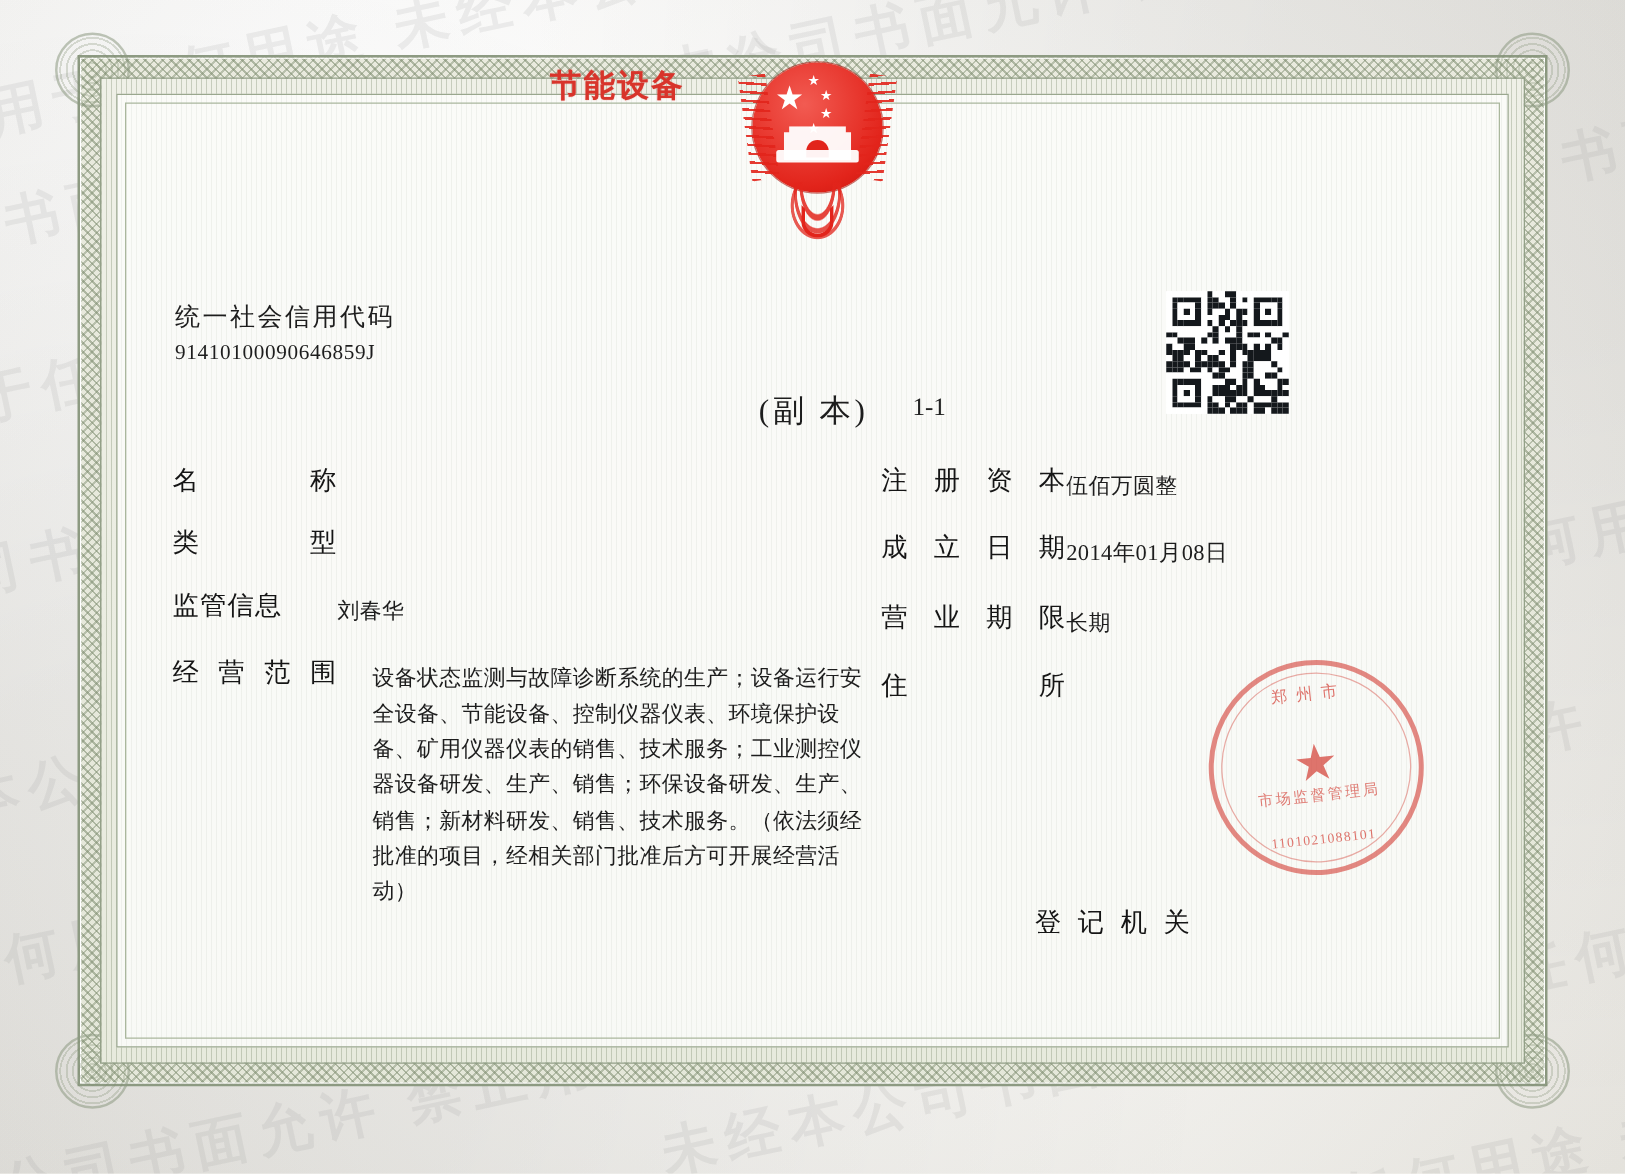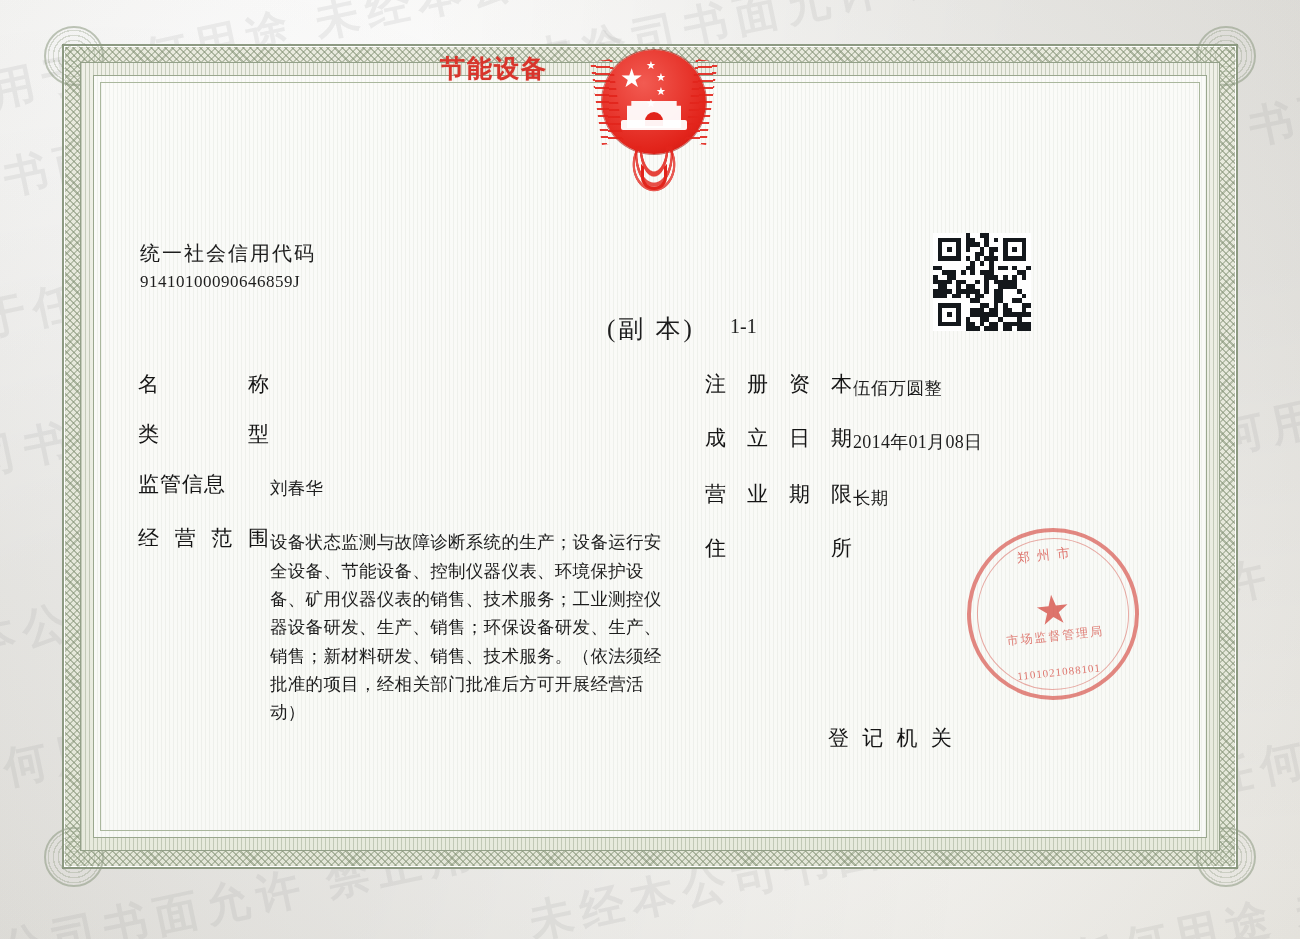--- a/index.html
+++ b/index.html
@@ -255,21 +255,21 @@
     line-height: 1.62;
     padding-top: 4px;
     letter-spacing: .3px;
     font-family: "Liberation Serif", serif;
   }
   .f-value.num { font-size: 18px; }
 
   .col-right .f-label { width: 148px; }
   .col-right .f-value { padding-top: 4px; }
 
-  #scope-value { width: 400px; }
+  #scope-value { width: 400px; margin-left: 28px; }
   #addr-value { width: 300px; }
 
   
   #registrar {
     position: absolute;
     left: 828px; top: 724px;
     font-size: 21px;
     letter-spacing: 4px;
     color: #151515;
     font-family: Liberation Serif, serif;

